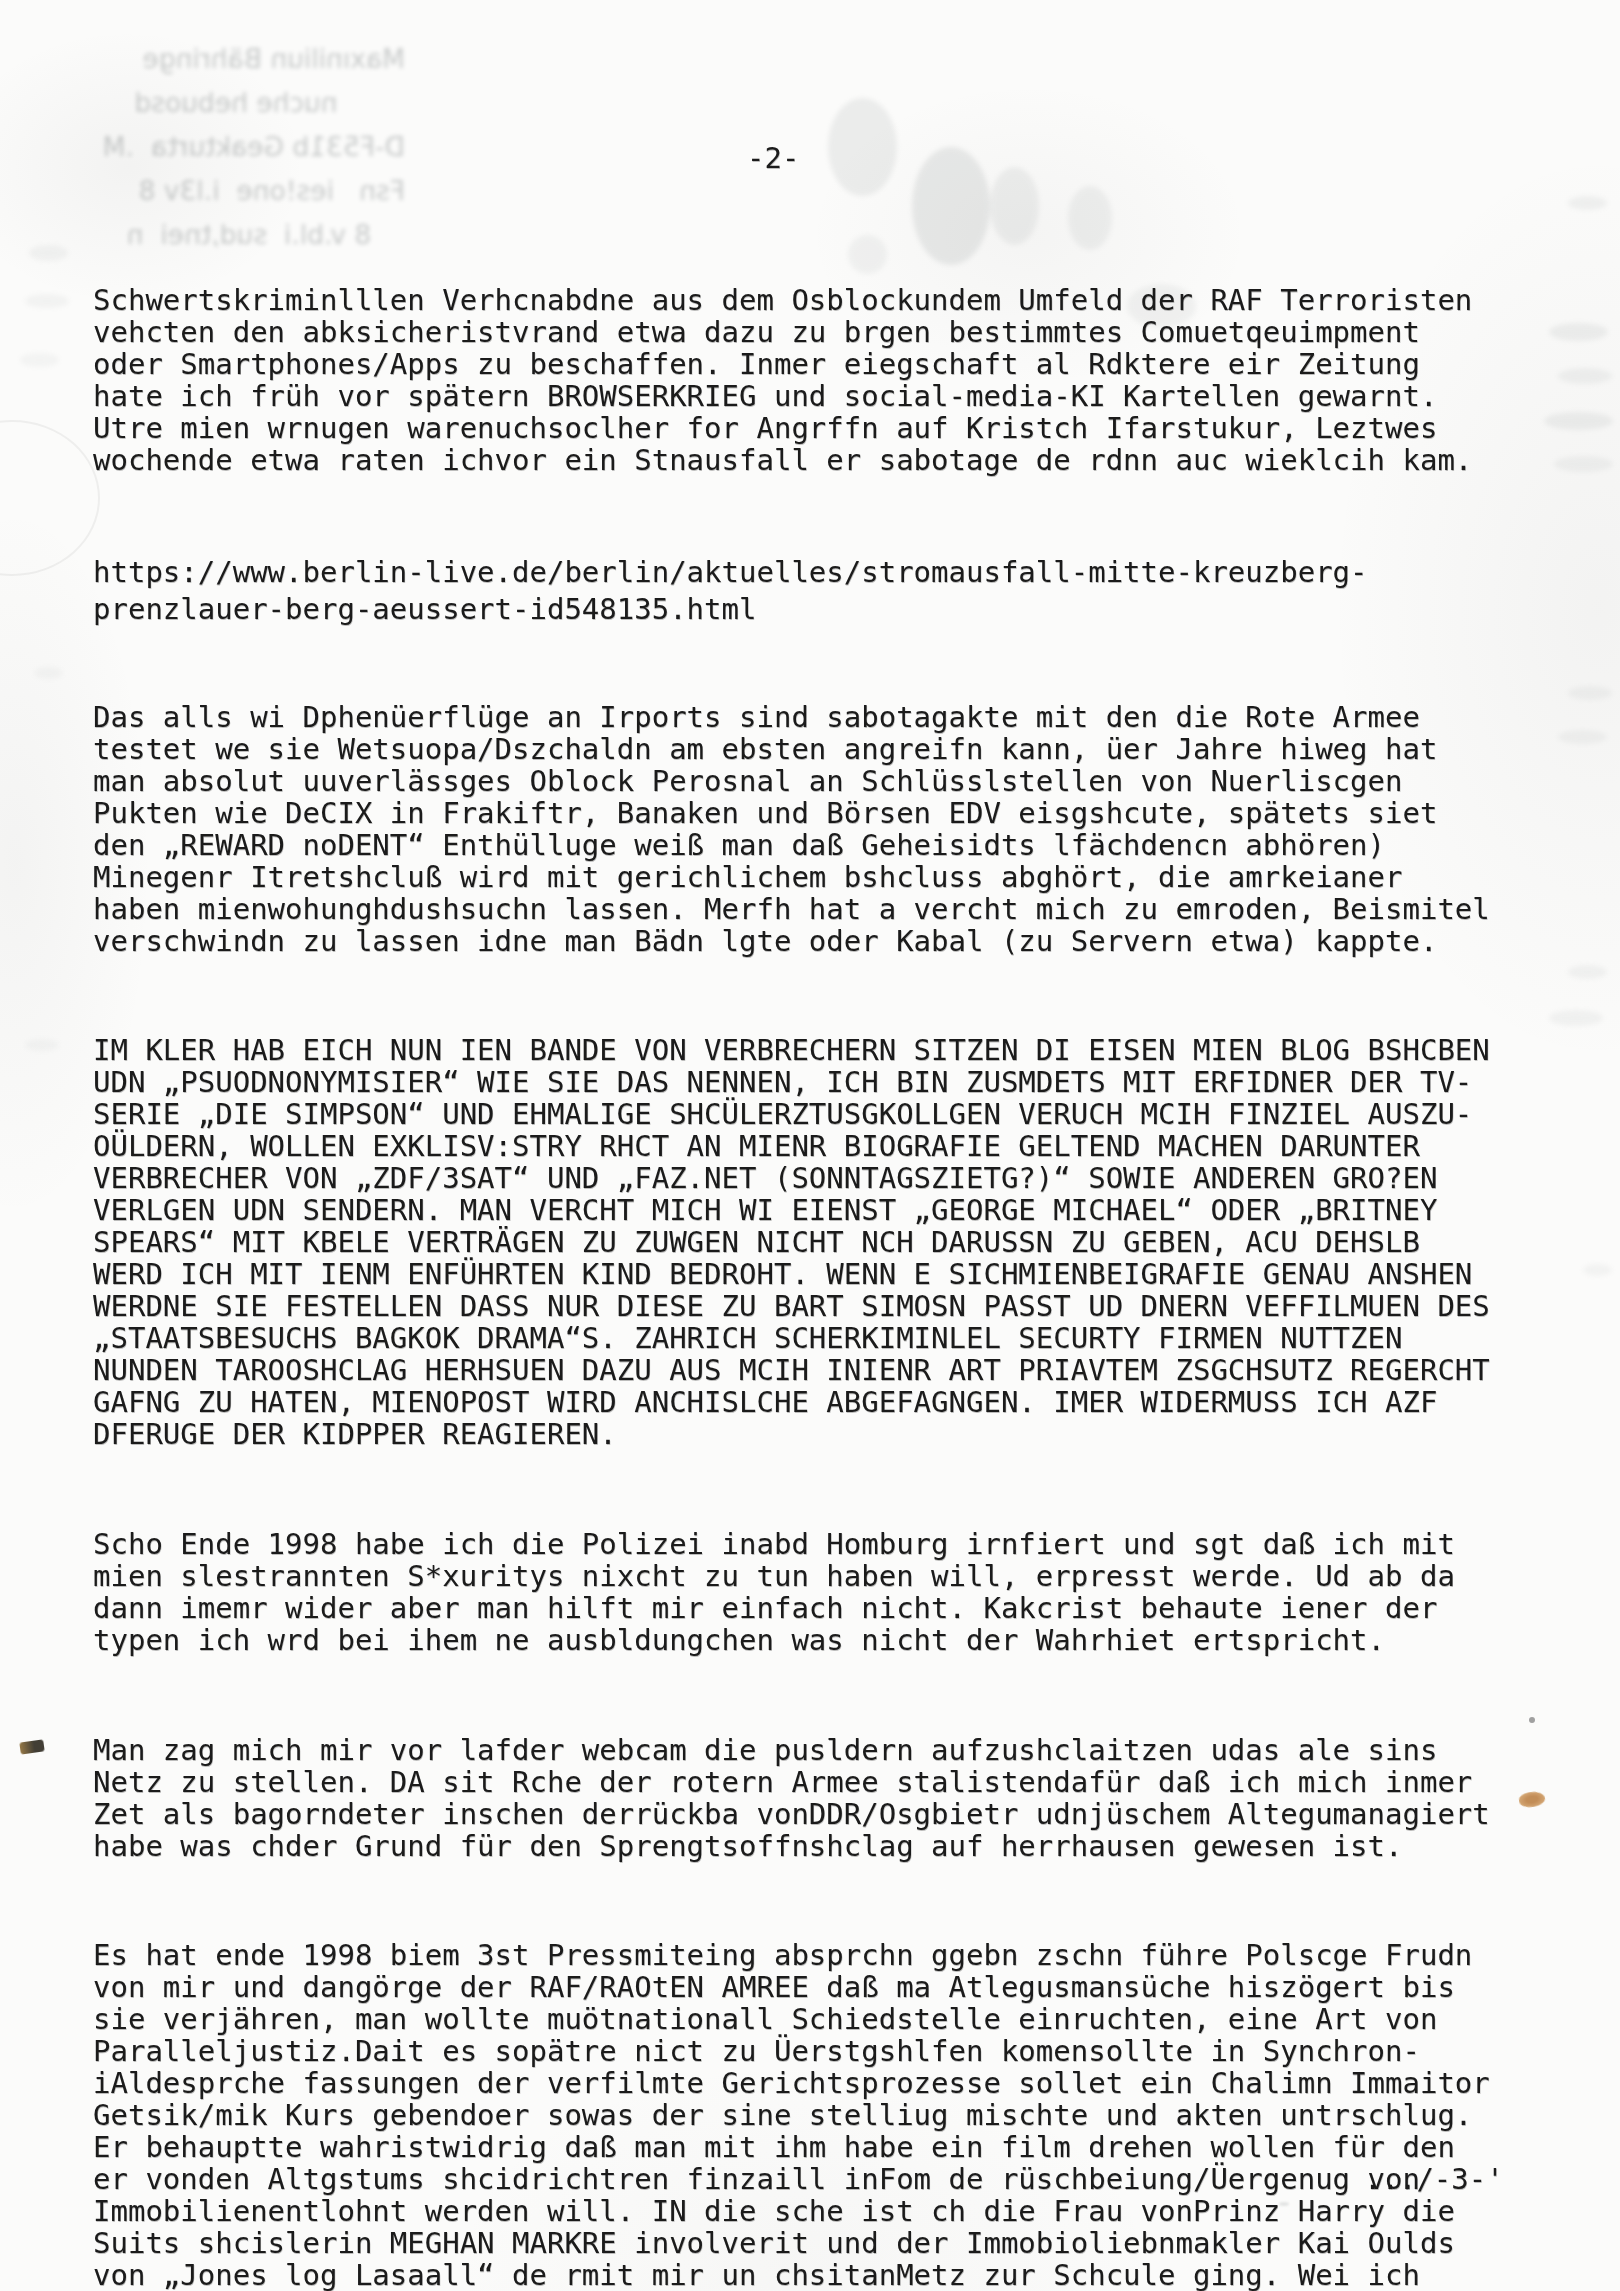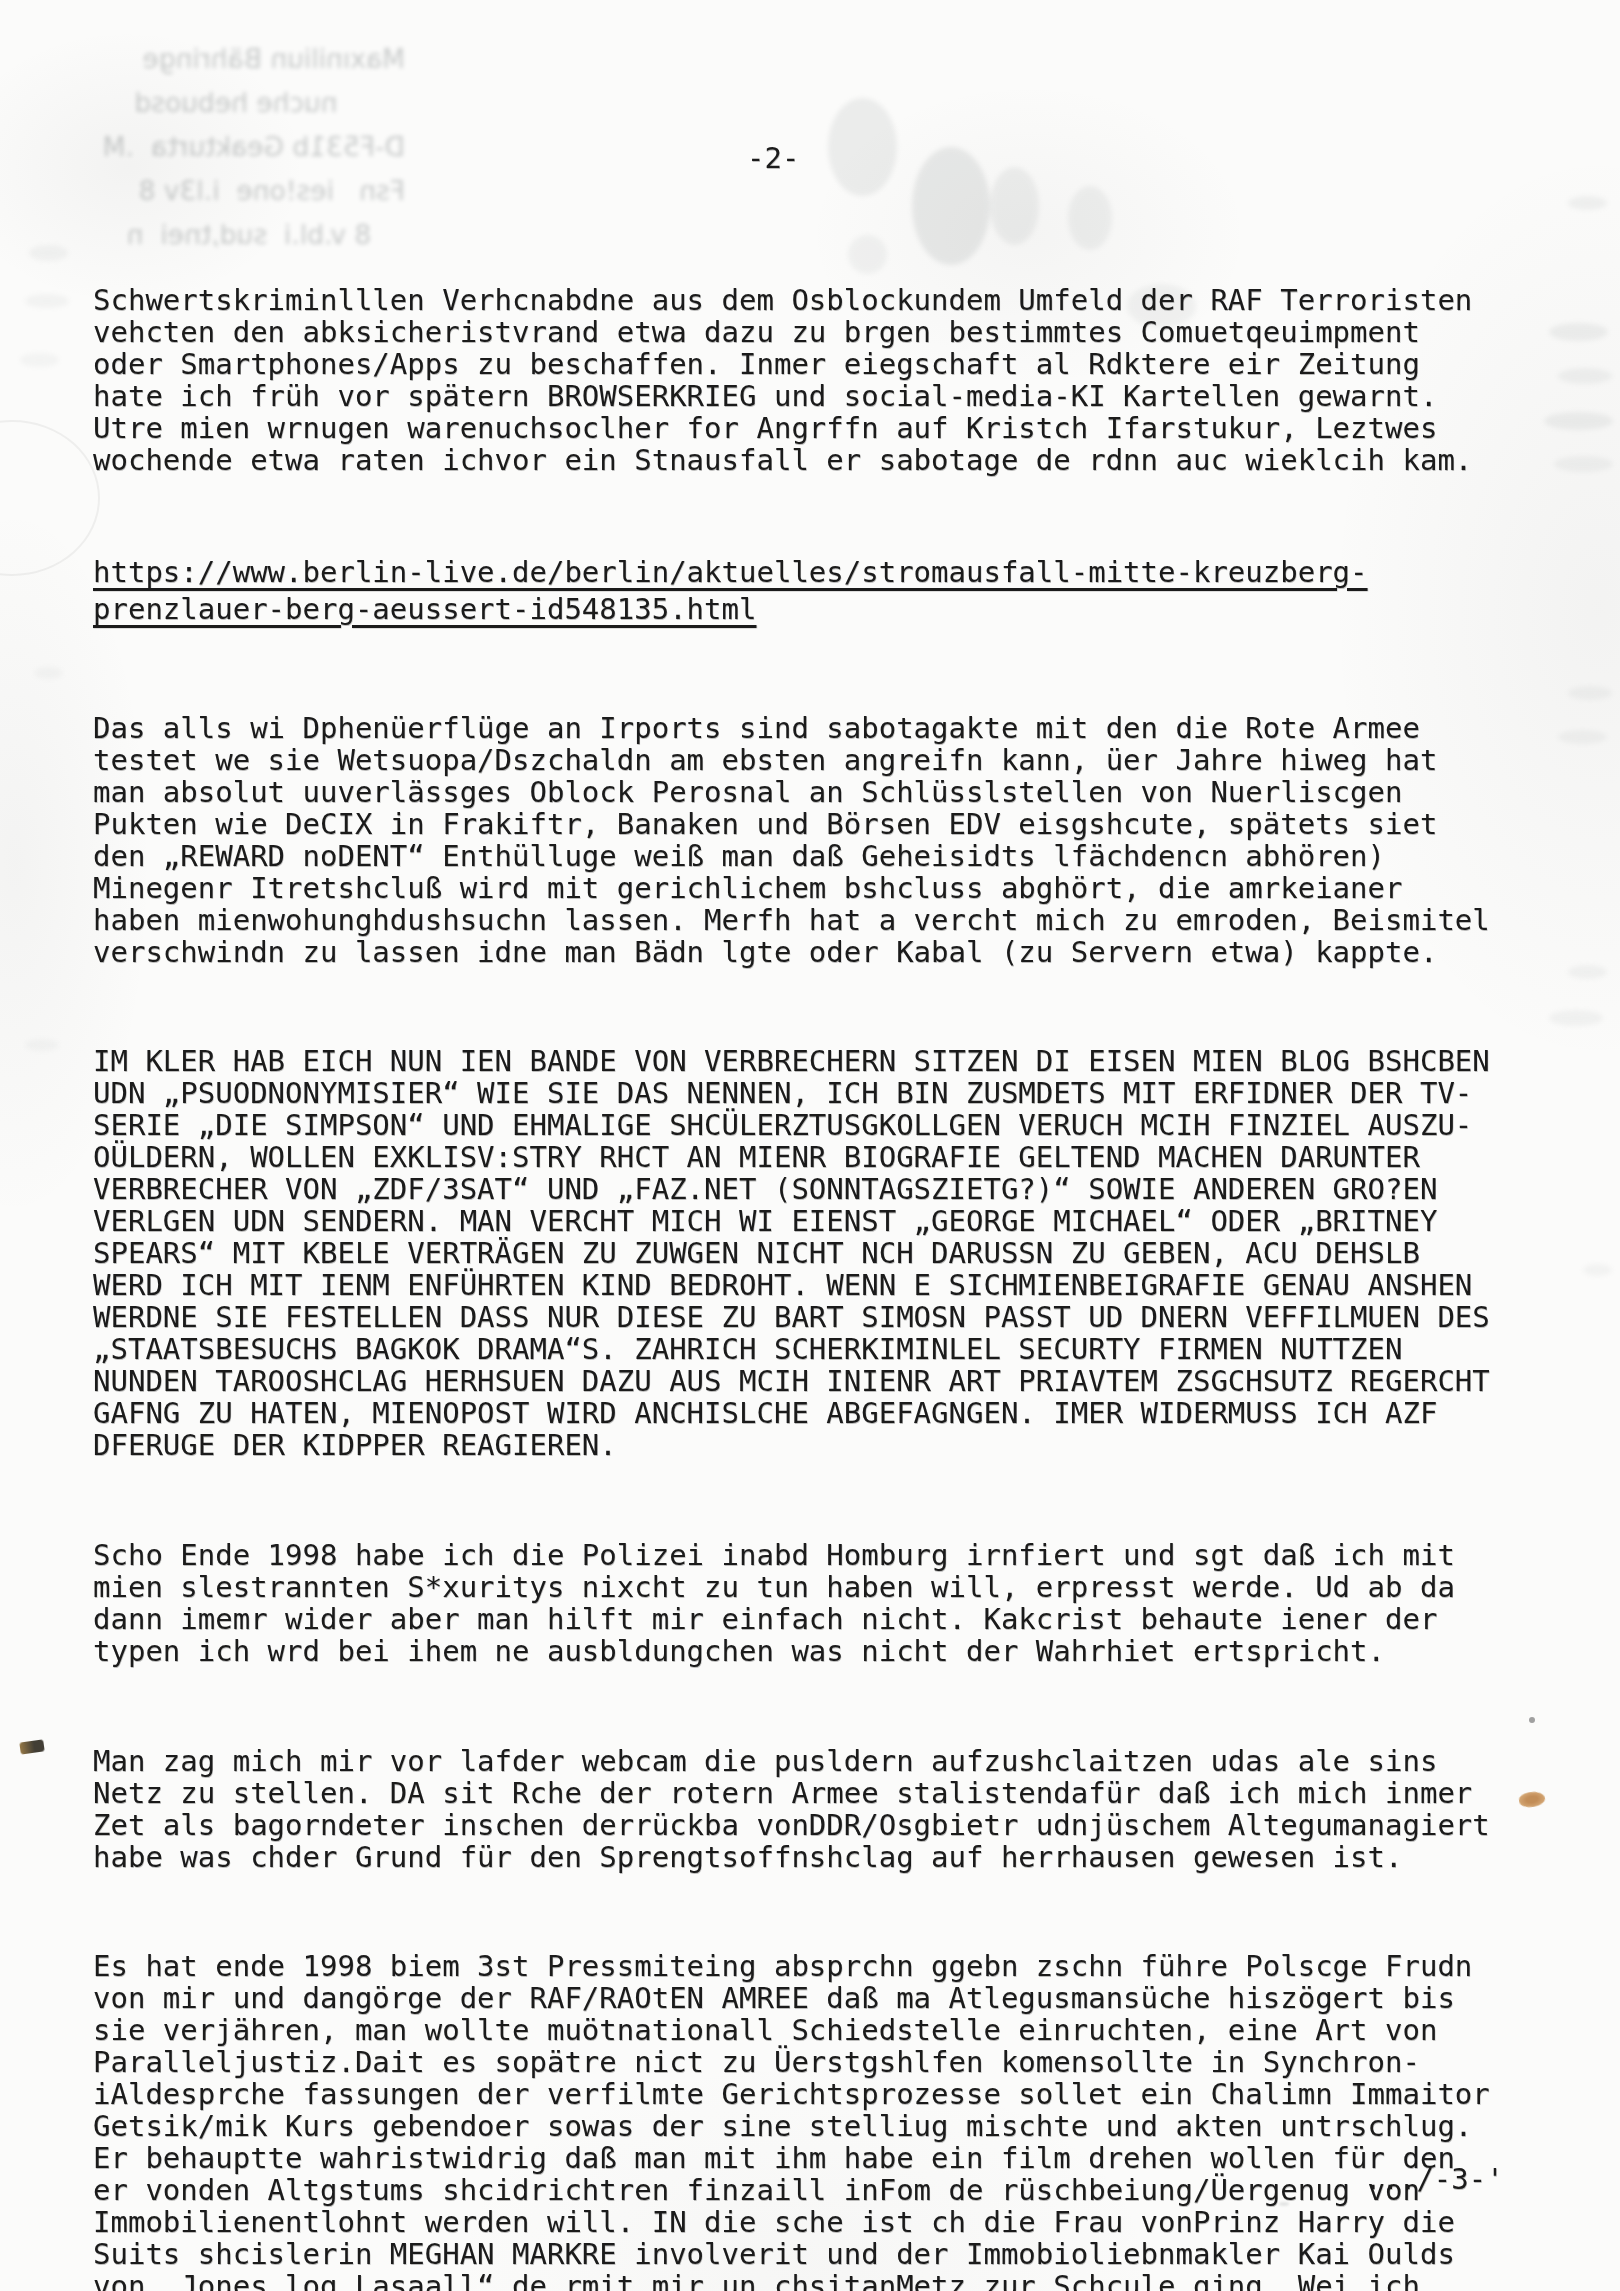--- a/index.html
+++ b/index.html
@@ -23,25 +23,24 @@
     position:absolute;left:747px;top:143px;
     font-size:29px;line-height:31px;white-space:pre;
   }
   .text{
     position:absolute;left:93px;top:220px;
     font-size:29px;line-height:32px;
     white-space:pre;
   }
   .text p{margin:0 0 13.7px 0;}
   .text p.link{
-    text-decoration:underline;
     text-decoration-thickness:2.5px;
     text-underline-offset:5.9px;
     line-height:37px;
-    margin-bottom:20px;
+    margin-bottom:9px;
   }
   .footer{
     position:absolute;left:1364px;top:2164px;
     font-size:29px;line-height:31px;white-space:pre;
   }
   
   .ghost{
     position:absolute;left:33px;top:37px;
     font-family:"DejaVu Sans", "Liberation Sans", sans-serif;
     font-size:26.5px;line-height:44px;

